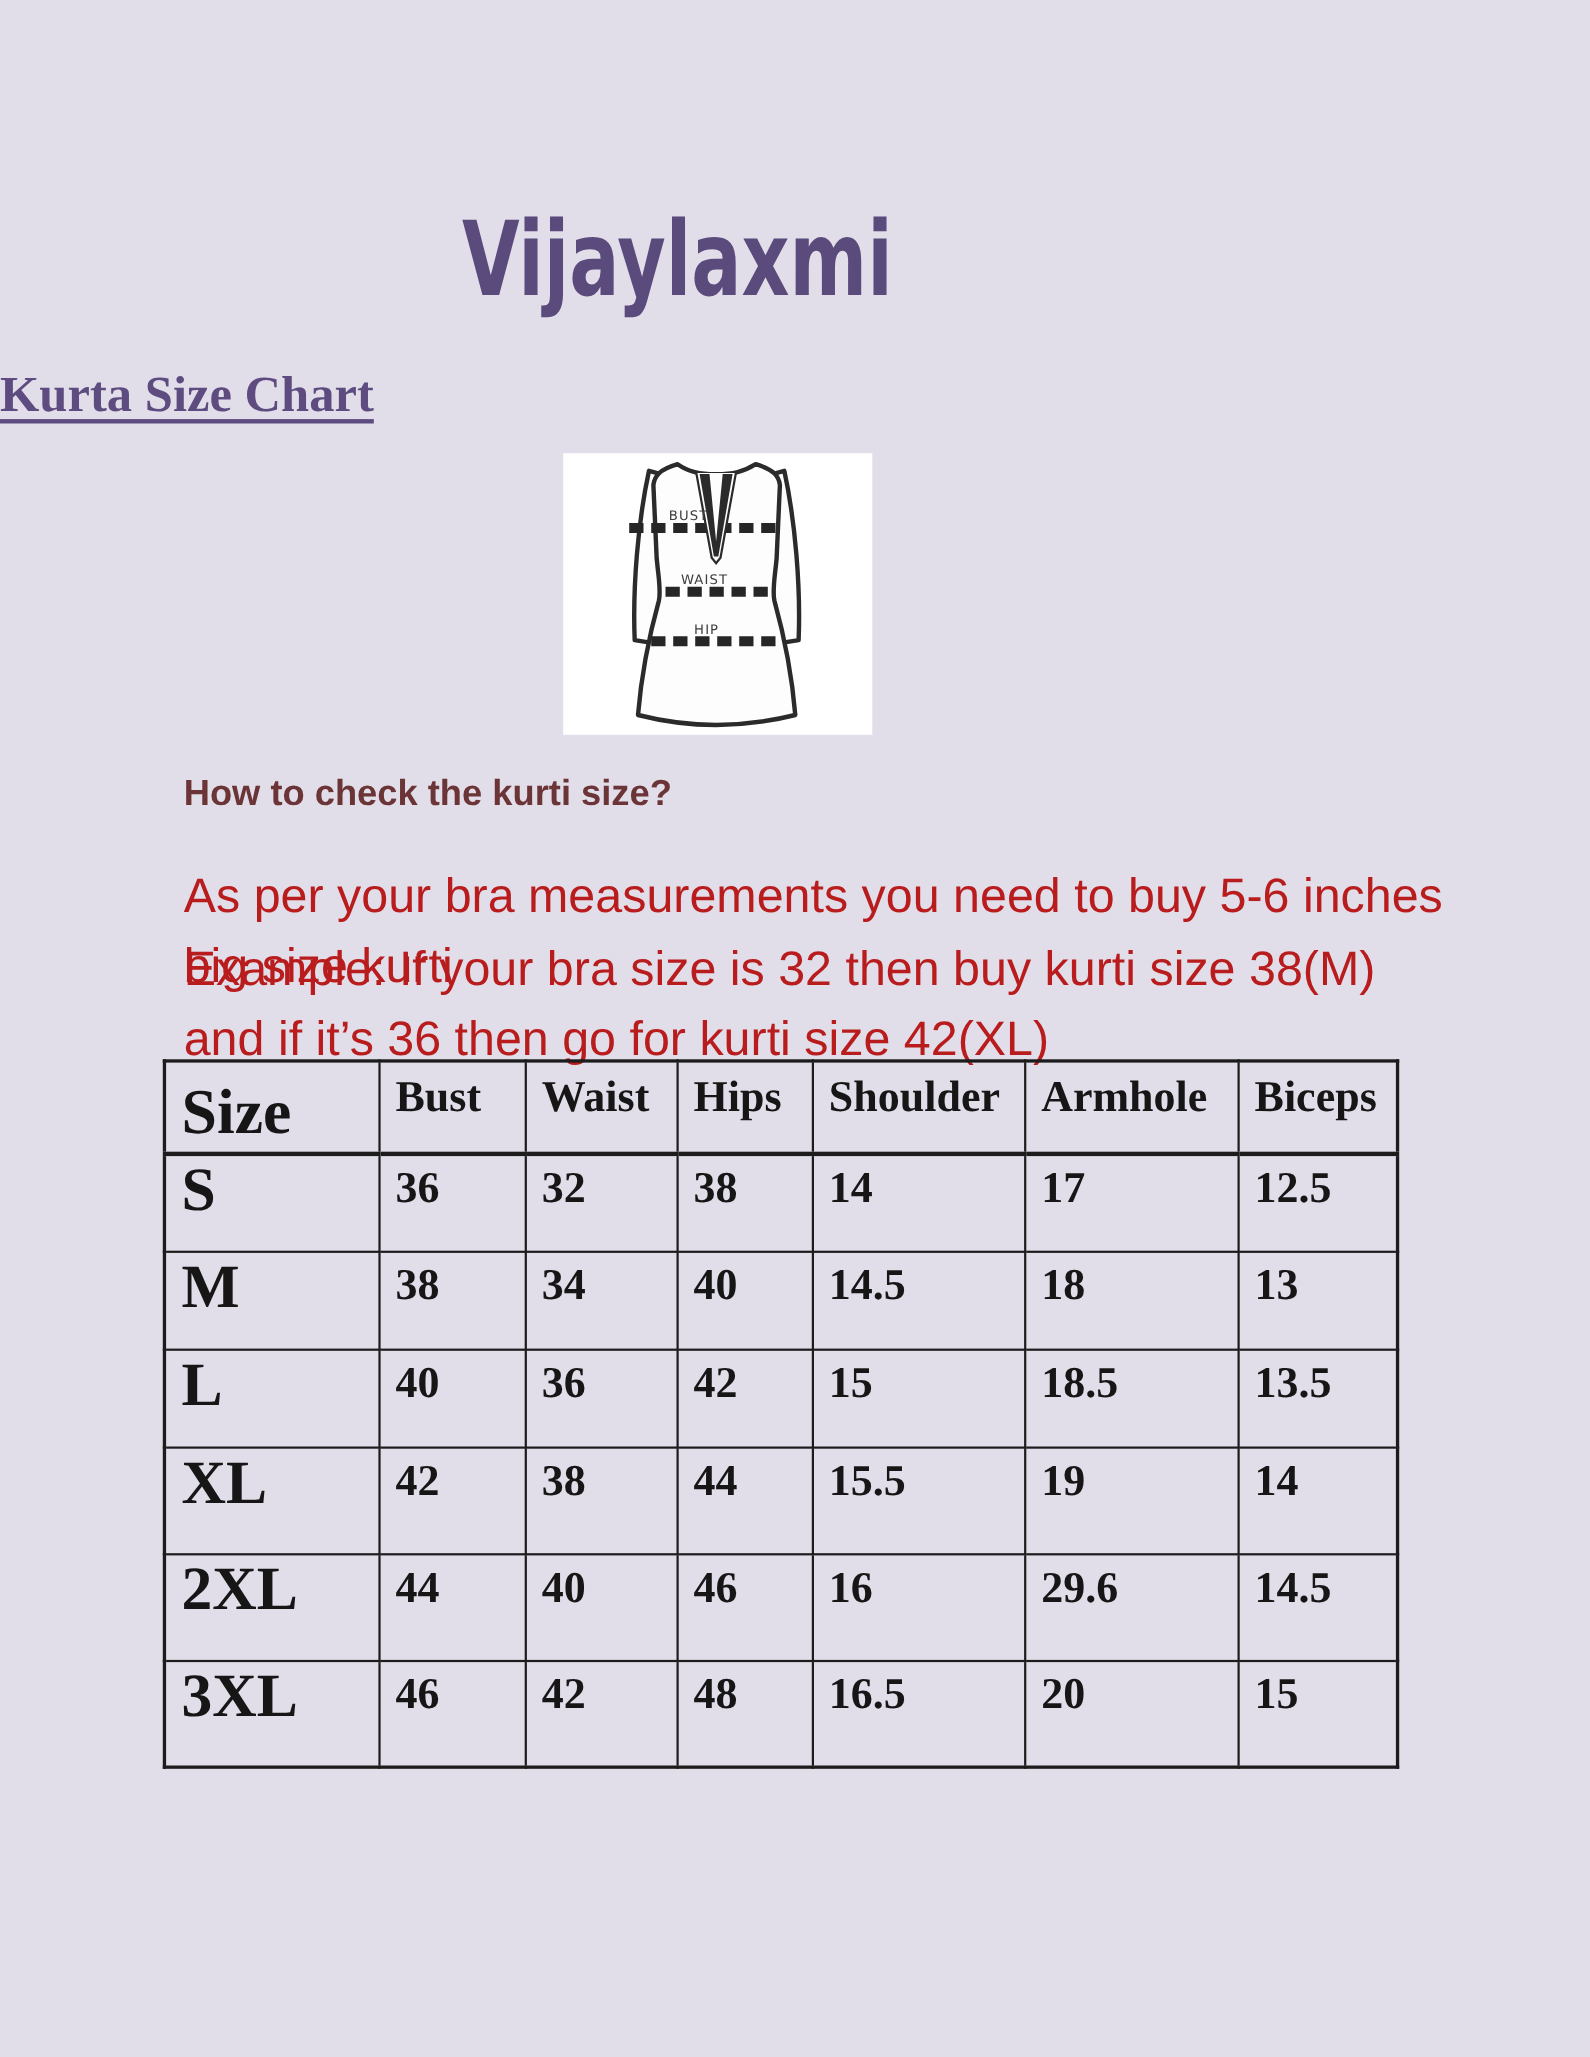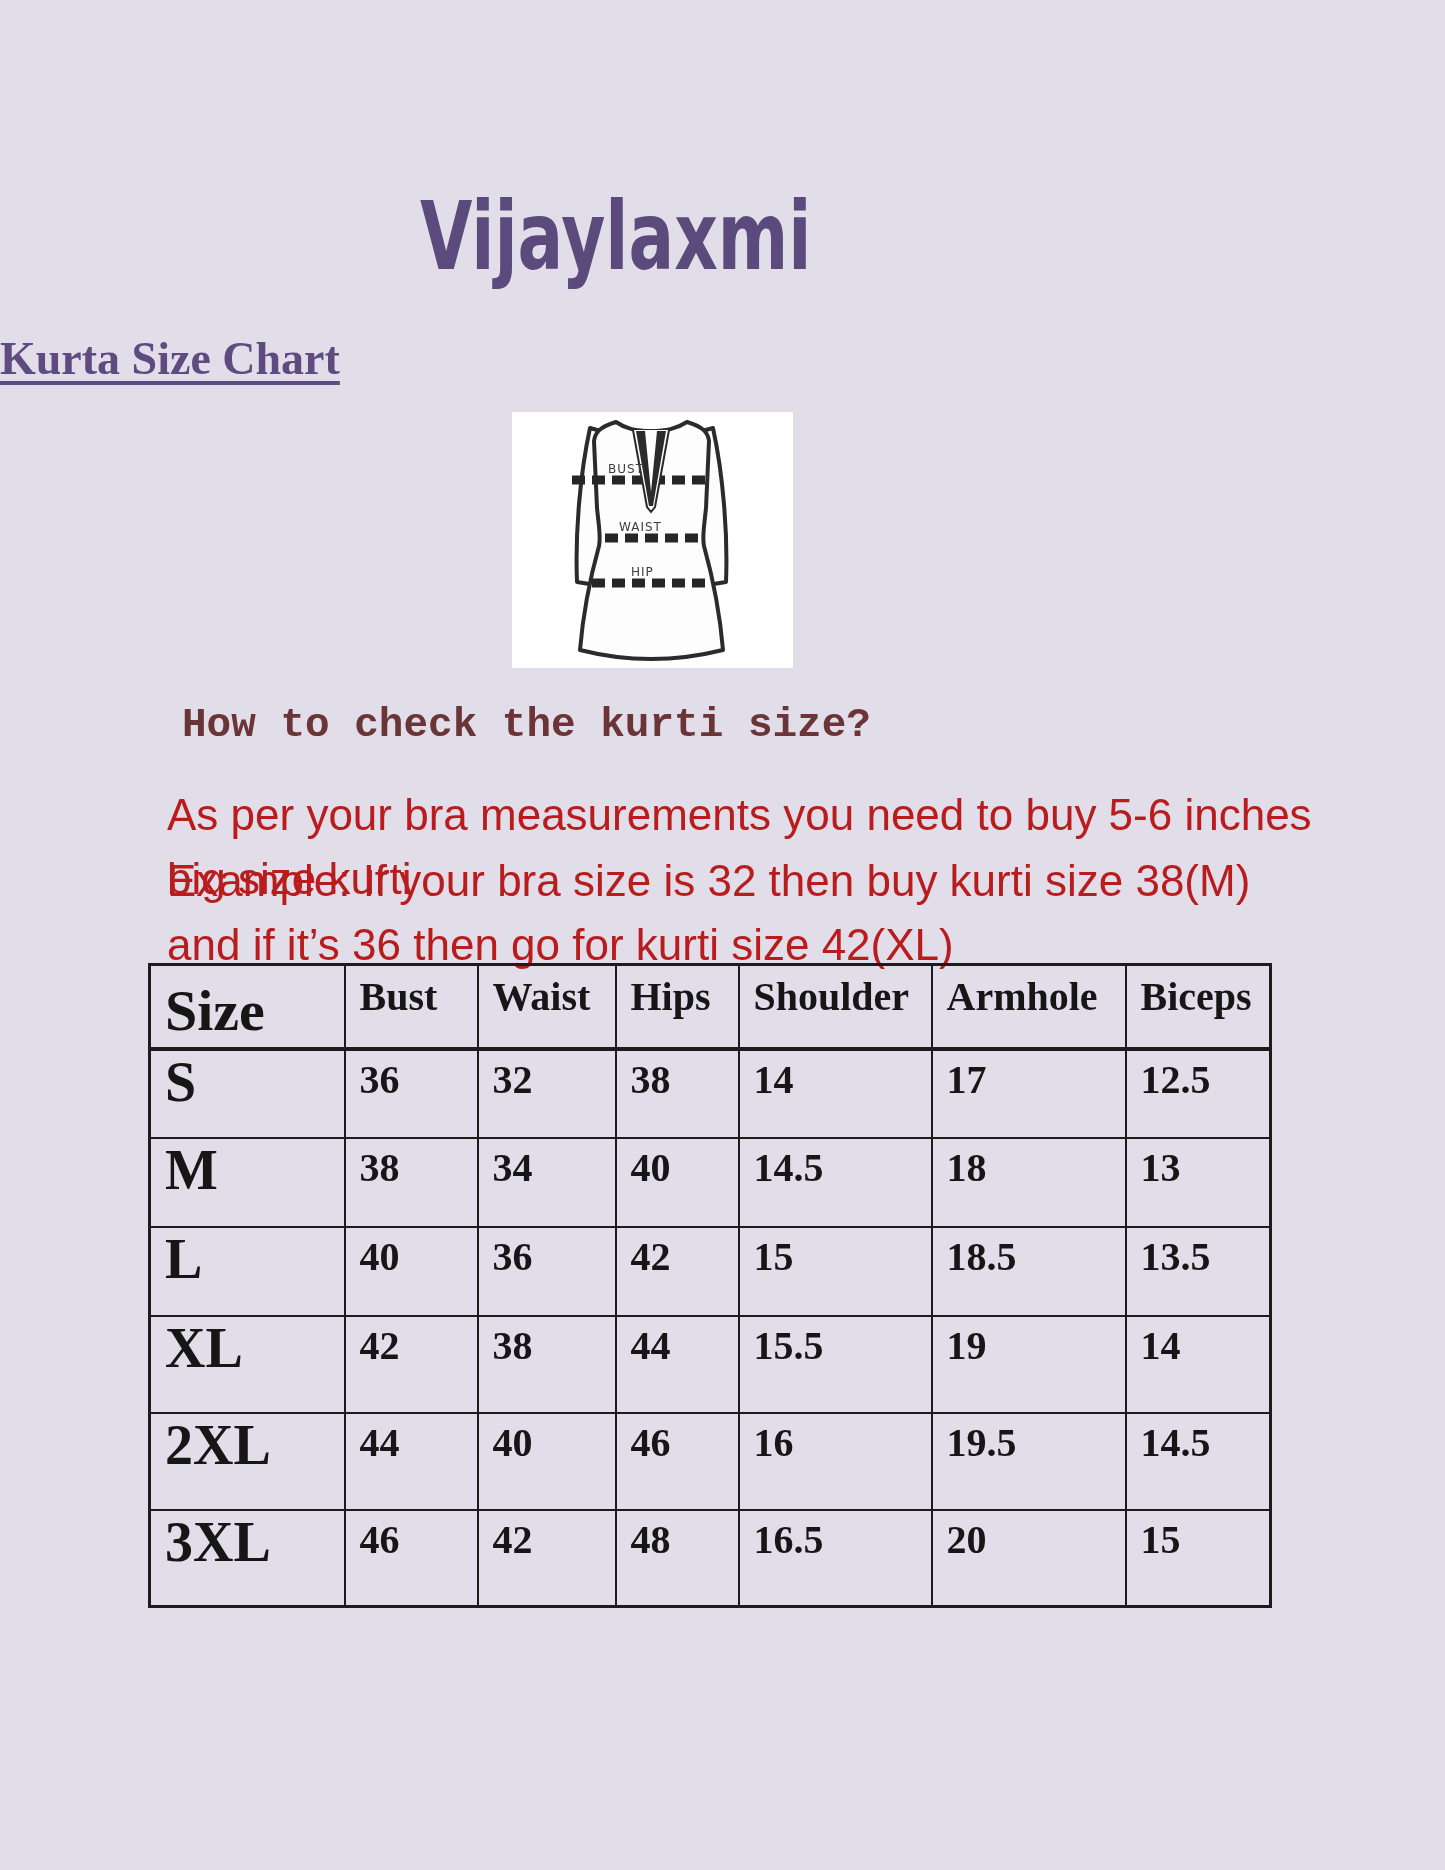--- a/index.html
+++ b/index.html
@@ -29,23 +29,23 @@
     position:absolute;left:512px;top:412px;width:281px;height:256px;
     background:#ffffff;
   }
   .figure-box svg{display:block;width:281px;height:256px;}
   .fig-label{
     font-family:"DejaVu Sans", sans-serif;
     font-size:12px;fill:#3d3d3d;letter-spacing:1px;
   }
 
   .section-heading{
-    position:absolute;left:182px;top:702px;margin:0;
-    font-size:41px;font-weight:bold;color:#6B3436;
-    font-family:Liberation Mono, monospace;
+    position:absolute;left:167px;top:702px;margin:0;
+    font-size:33px;font-weight:bold;color:#6B3436;
+    font-family:Liberation Sans, sans-serif;
   }
   .para{
     position:absolute;left:167px;margin:0;
     font-size:44px;color:#b91c1c;line-height:1.45;
     font-family:Liberation Sans, sans-serif;
   }
   .para-1{top:783px;width:1200px;}
   .para-2{top:849px;width:1130px;}
 
   table.size-chart{
@@ -175,21 +175,21 @@
           <td>15.5</td>
           <td>19</td>
           <td>14</td>
         </tr>
         <tr>
           <th class="size-cell">2XL</th>
           <td>44</td>
           <td>40</td>
           <td>46</td>
           <td>16</td>
-          <td>19.5</td>
+          <td>29.6</td>
           <td>14.5</td>
         </tr>
         <tr>
           <th class="size-cell">3XL</th>
           <td>46</td>
           <td>42</td>
           <td>48</td>
           <td>16.5</td>
           <td>20</td>
           <td>15</td>

